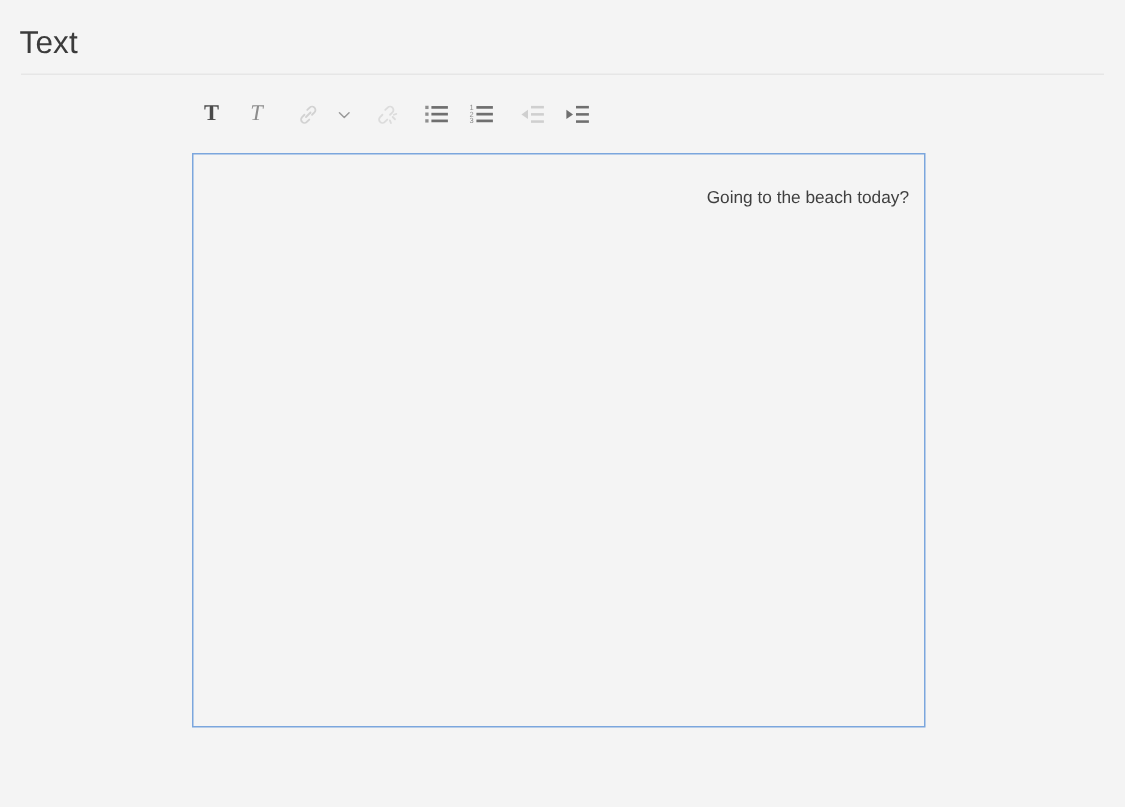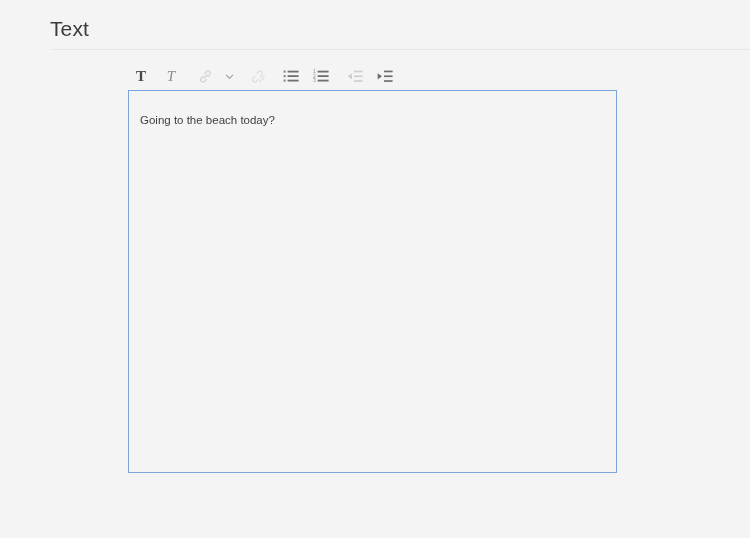--- a/index.html
+++ b/index.html
@@ -16,21 +16,20 @@
     -webkit-font-smoothing: antialiased;
   }
 
   
   #header {
     position: absolute;
     left: 0;
     top: 0;
     width: 618px;
     height: 50px;
-    margin-left: 37px;
   }
   #page-title {
     position: absolute;
     left: 13px;
     top: 17px;
     font-size: 21px;
     font-weight: 300;
     color: #3b3b3b;
     letter-spacing: 0.1px;
     line-height: 24px;
@@ -80,26 +79,27 @@
   }
   .glyph-bold { font-weight: bold; color: #4a4a4a; }
   .glyph-italic { font-style: italic; color: #8c8c8c; font-weight: 400; }
 
   svg { display: block; }
 
   
   #editor-box {
     position: absolute;
     left: 128px;
-    top: 90px;
+    top: 102px;
     width: 489px;
     height: 383px;
     border: 1px solid #7ba6dd;
     background: #f4f4f4;
     box-sizing: border-box;
+    text-align: right;
   }
   #editor-content {
     position: absolute;
     left: 11px;
     top: 21px;
     right: 10px;
     font-size: 11.5px;
     color: #3f3f3f;
     line-height: 16px;
     font-family: "Liberation Sans", sans-serif;

